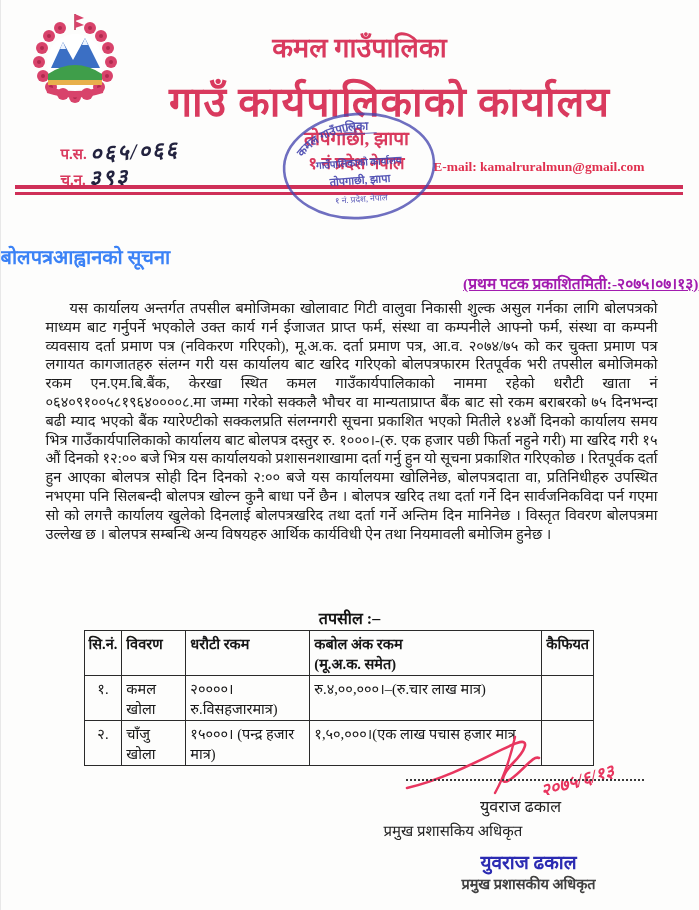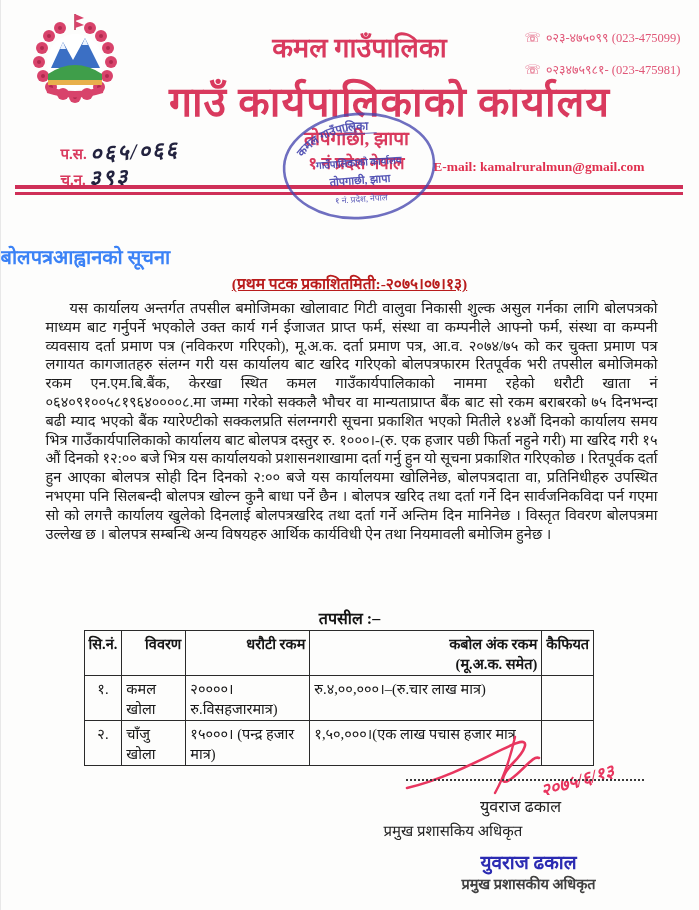--- a/index.html
+++ b/index.html
@@ -25,31 +25,31 @@
   .ref-cn{top:161px;}
   .hand{display:inline-block;font-size:22px;font-weight:bold;color:#23233f;
     font-style:italic;letter-spacing:2px;transform:rotate(-3deg);margin-left:3px;}
   .email{top:159px;right:54px;font-size:13.5px;color:#e0304f;font-weight:bold;}
   .redline1{top:185px;left:14px;width:668px;height:4px;background:#cf3058;}
   .redline2{top:192px;left:14px;width:668px;height:2.5px;background:#cf3058;}
   .stamp-svg{left:278px;top:110px;opacity:.9;transform:rotate(-4deg);}
   svg text{font-family:"Liberation Serif","DejaVu Serif",serif;}
   
   .notice-title{top:243px;left:0;width:100%;text-align:left;font-size:20px;font-weight:bold;color:#3b82f6;}
-  .notice-subtitle{top:272px;left:0;width:100%;text-align:center;font-size:15.5px;font-weight:bold;
-    color:#b91c1c;}
+  .notice-subtitle{top:272px;left:0;width:100%;text-align:right;font-size:15.5px;font-weight:bold;
+    color:#a21caf;}
   .notice-subtitle span{text-decoration:underline;}
   .notice-body{top:299px;left:45px;width:612px;text-align:justify;
     font-size:14.6px;line-height:18.8px;color:#1c1c1c;text-indent:24px;}
   
   .tbl-caption{top:607px;left:0;width:100%;text-align:center;font-size:16px;font-weight:bold;color:#141414;}
   table.detail{position:absolute;top:630px;left:83px;border-collapse:collapse;table-layout:fixed;}
   table.detail td,table.detail th{border:1.6px solid #2a2a2a;font-size:14.5px;
     padding:2px 4px;vertical-align:top;color:#161616;}
-  table.detail th{font-weight:bold;text-align:right;}
+  table.detail th{font-weight:bold;text-align:left;}
   .c0{width:31px;} .c1{width:64px;} .c2{width:124px;} .c3{width:232px;} .c4{width:48px;}
   .rowcell-center{text-align:center;}
   .hdr-sub{font-weight:bold;}
   
   .sig-svg{left:398px;top:733px;}
   .dotline{left:405px;top:779px;width:238px;border-bottom:2.5px dotted #3a3a3a;}
   .sig-name{left:398px;top:795px;width:244px;text-align:center;font-size:16px;color:#222;}
   .sig-title{left:383px;top:820px;width:274px;text-align:left;font-size:15px;color:#222;}
   .stamp-name{left:398px;top:849px;width:260px;text-align:center;
     font-size:19px;font-weight:bold;color:#2b2bb2;}
@@ -107,32 +107,20 @@
     <circle cx="48" cy="52" r="28" fill="#ffffff"></circle>
     <path d="M24,58 L36,32 L46,50 L58,28 L73,58 Z" fill="#3b6fc4"></path>
     <path d="M33,39 l3,-7 3,7 z M55,35 l3,-7 3,7 z" fill="#eef4ff"></path>
     <path d="M21,64 Q48,46 75,64 L75,70 L21,70 Z" fill="#3f9e4a"></path>
     <path d="M21,70 h54 v5 h-54 z" fill="#e8b04c"></path>
     <path d="M19,76 Q48,86 77,76 L76,83 Q48,92 20,83 Z" fill="#d8436b"></path>
   </svg>
 
   <div class="abs muni-name">कमल गाउँपालिका</div>
 
-  <div class="abs phone-block">
-    <div class="phone-line">
-      <span class="phone-icon">☏</span>
-      <span>०२३-४७५०९९</span>
-      <span>(023-475099)</span>
-    </div>
-    <div class="phone-line">
-      <span class="phone-icon">☏</span>
-      <span>०२३४७५९८१-</span>
-      <span>(023-475981)</span>
-    </div>
-  </div>
 
   <div class="abs office-title">गाउँ कार्यपालिकाको कार्यालय</div>
 
   <div class="abs addr1">तोपगाछी, झापा</div>
   <div class="abs addr2">१ नं प्रदेश नेपाल</div>
 
   <div class="abs ref-row ref-ps">
     <span>प.स.</span><span class="hand">०६५/०६६</span>
   </div>
   <div class="abs ref-row ref-cn">

